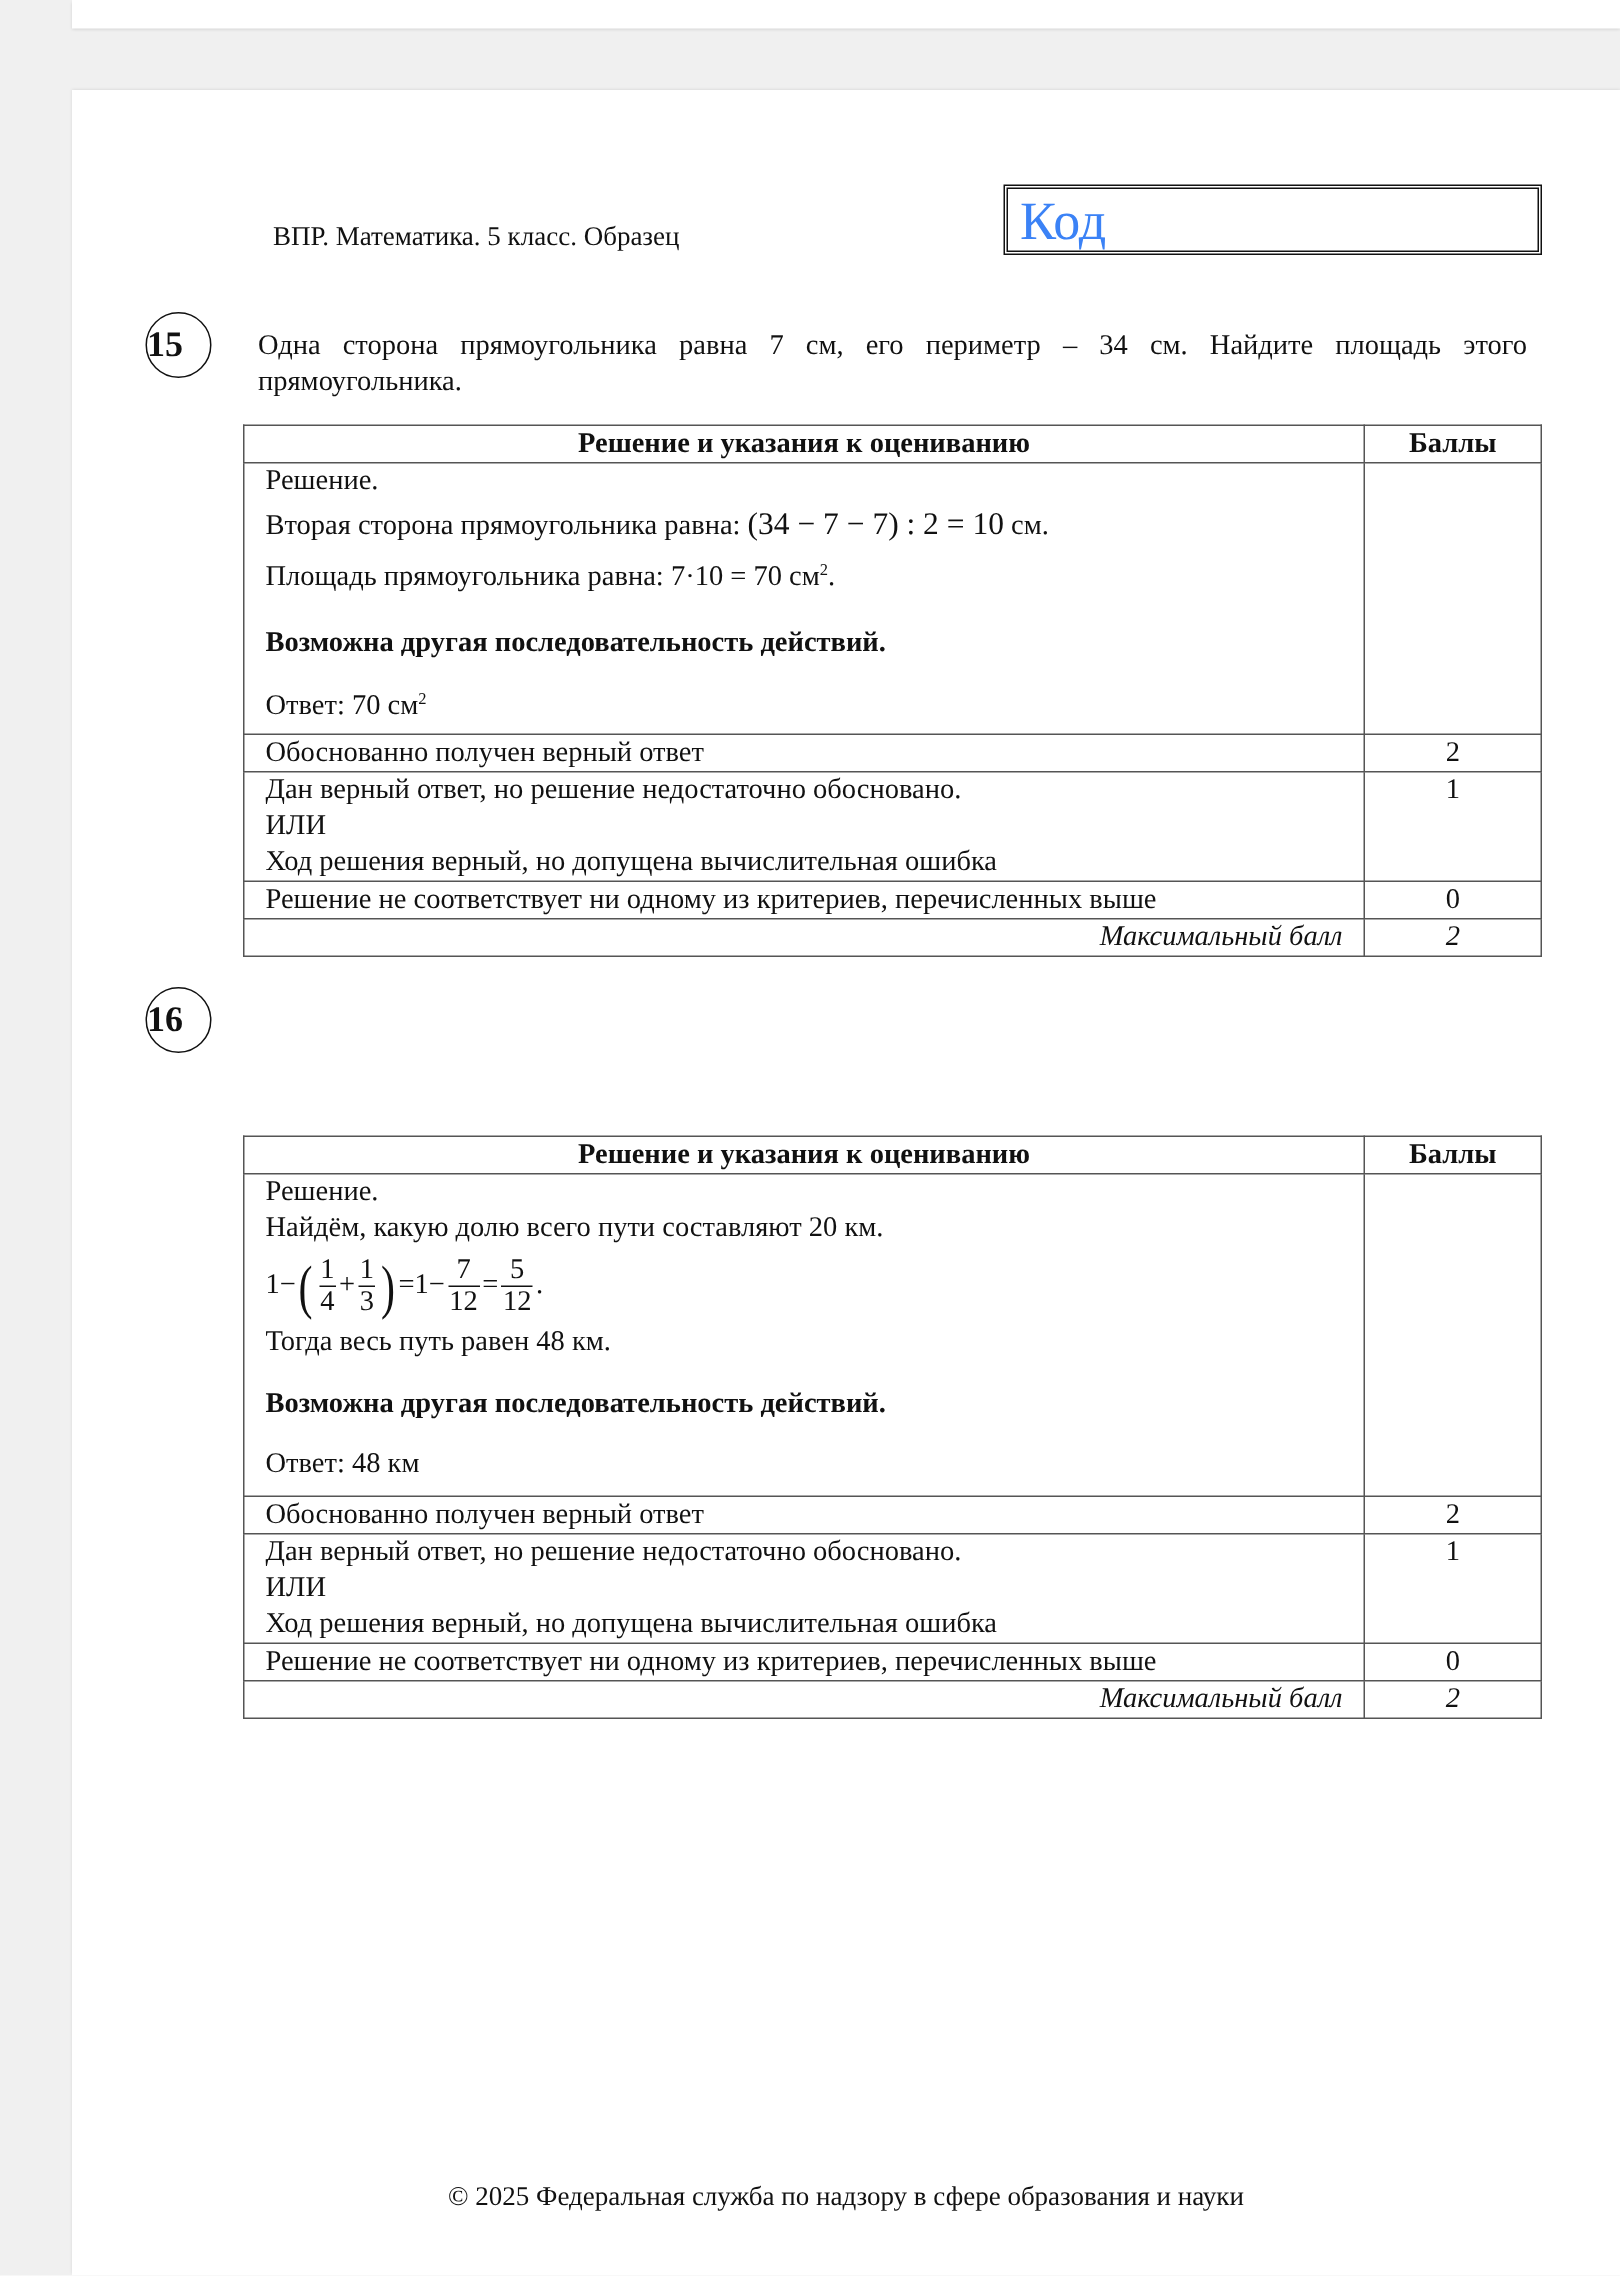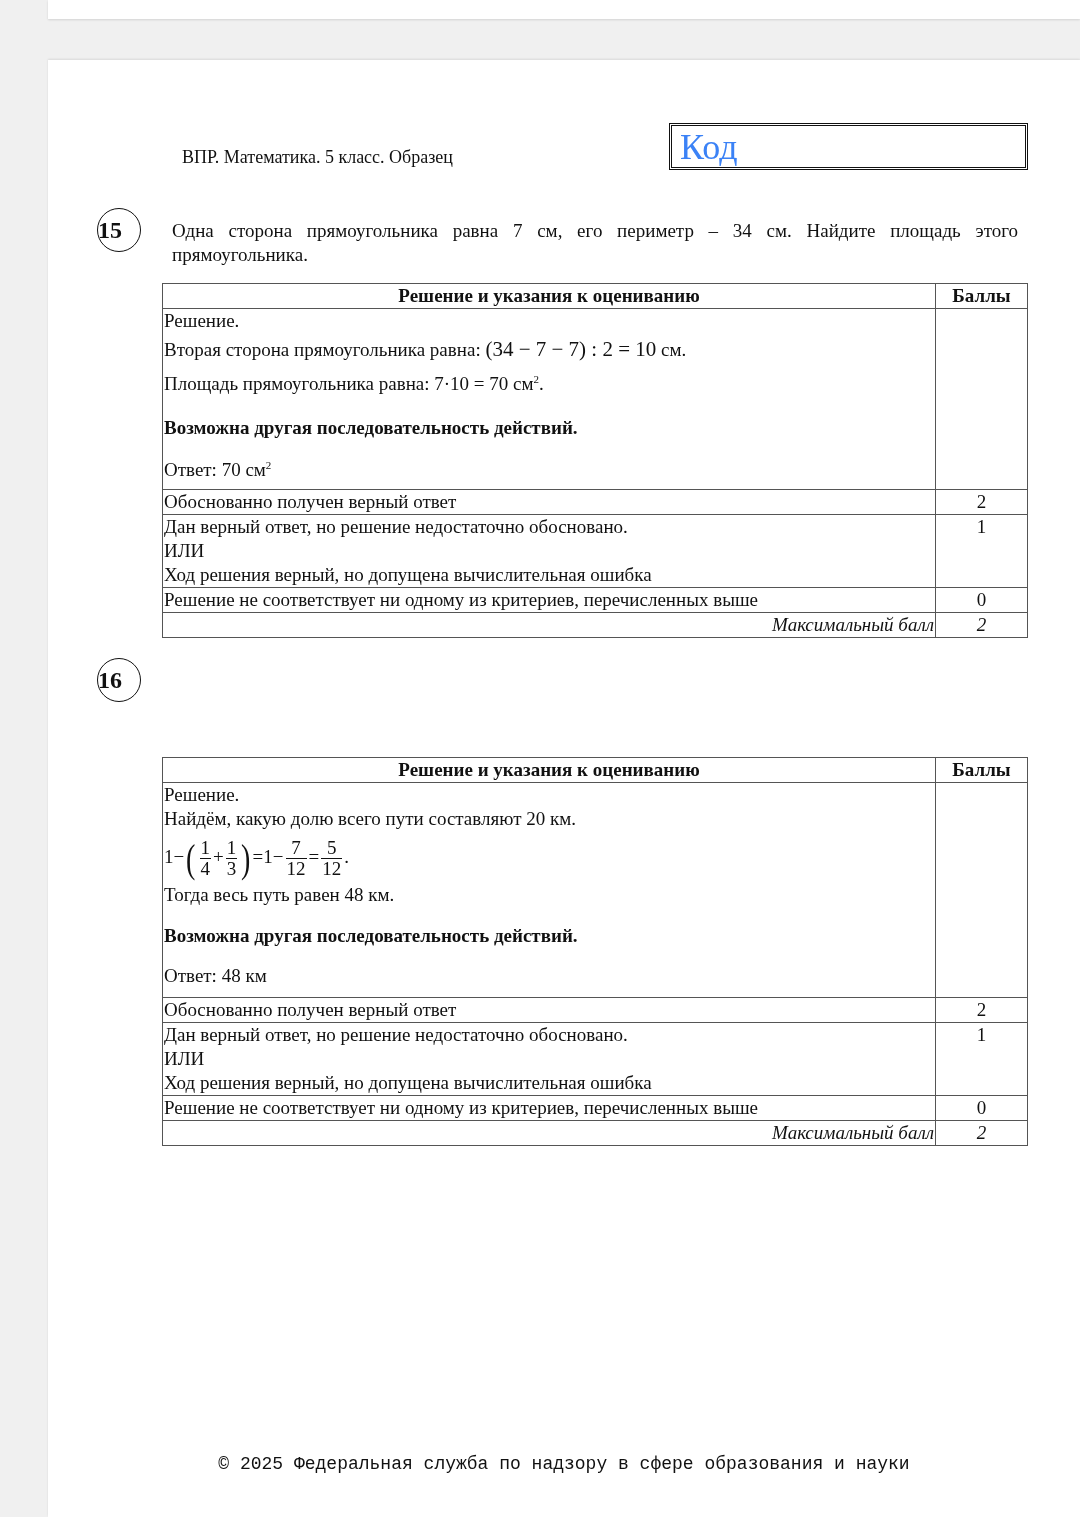--- a/index.html
+++ b/index.html
@@ -10,33 +10,33 @@
   .page { position:absolute; left:48px; top:60px; width:1032px; height:1457px; background:#fff;
           box-shadow:0 -1px 2px rgba(0,0,0,0.10); }
   .abs { position:absolute; }
   .hdr-title { left:134px; top:87px; font-size:18px; }
   .code-box { left:621px; top:63px; width:353px; height:41px; border:3px double #111; }
   .code-box span { position:absolute; left:8px; top:1px; font-size:36px; color:#3b82f6; line-height:40px; }
   .qnum { width:42px; height:42px; border:1.5px solid #111; border-radius:50%; text-align:left;
           line-height:42px; font-weight:bold; font-size:24px; }
   .qtext { font-size:19px; line-height:24px; text-align:justify; text-align-last:left; width:846px; }
   table.crit { position:absolute; left:114px; width:866px; border-collapse:collapse; font-size:19px; }
-  table.crit td, table.crit th { border:1.5px solid #555; padding:0 1px; vertical-align:top; line-height:24px; }
+  table.crit td, table.crit th { border:1.5px solid #555; padding:0 14px; vertical-align:top; line-height:24px; }
   table.crit th { font-weight:bold; text-align:center; }
   td.pts { width:89px; text-align:center; }
   .line { display:block; }
   .bold { font-weight:bold; }
   .ital { font-style:italic; text-align:right; }
   sup { font-size:11px; vertical-align:7px; line-height:0; }
   .frac { display:inline-block; vertical-align:middle; text-align:center; margin:0 2px; line-height:20px; }
   .frac .n { display:block; border-bottom:1px solid #111; padding:0 1px; }
   .frac .d { display:block; padding:0 1px; }
   .paren { font-size:40px; vertical-align:middle; font-weight:100; display:inline-block; transform:scaleX(0.7); line-height:40px; }
   .math-row { height:52px; line-height:52px; }
-  .footer { left:0; width:1032px; text-align:center; top:1394px; font-size:18px;font-family:Liberation Mono, monospace; }
+  .footer { left:0; width:1032px; text-align:center; top:1394px; font-size:18px; }
 </style>
 </head>
 <body>
 
 <div class="prev-page"></div>
 
 <div class="page">
 
   <div class="abs hdr-title">ВПР. Математика. 5 класс. Образец</div>
   <div class="abs code-box">

